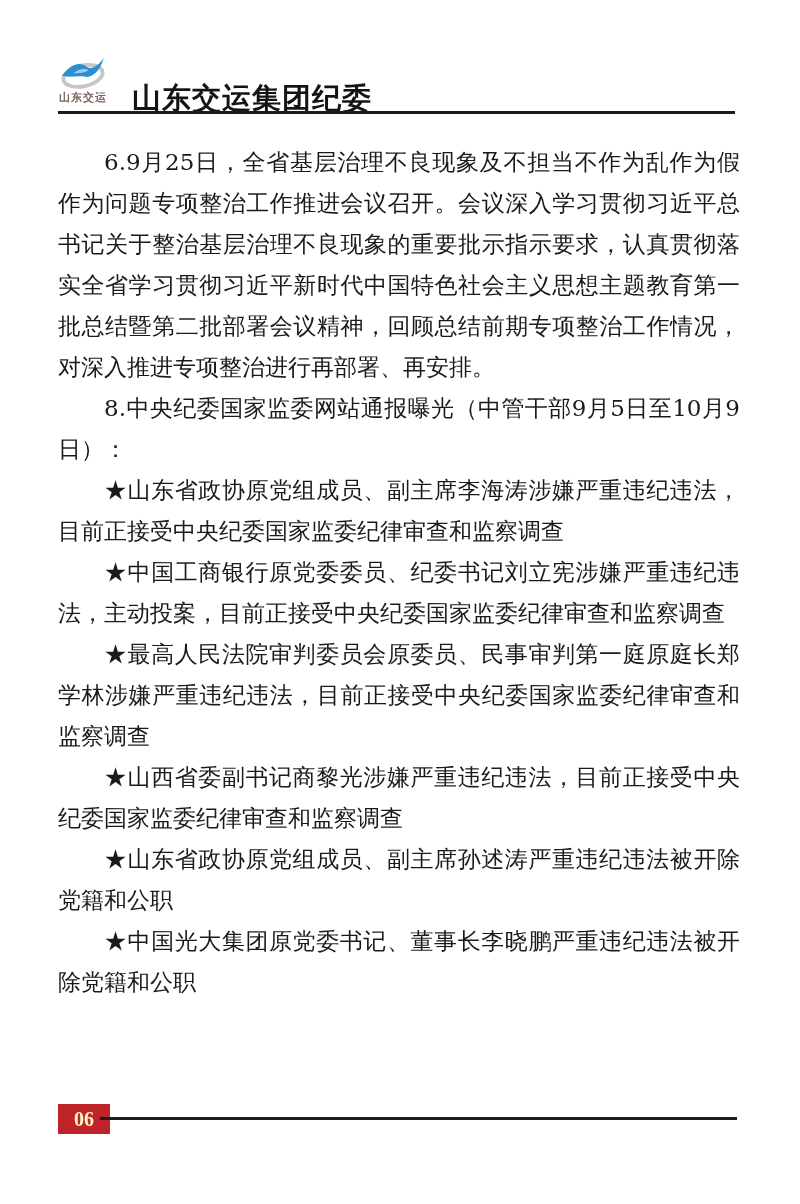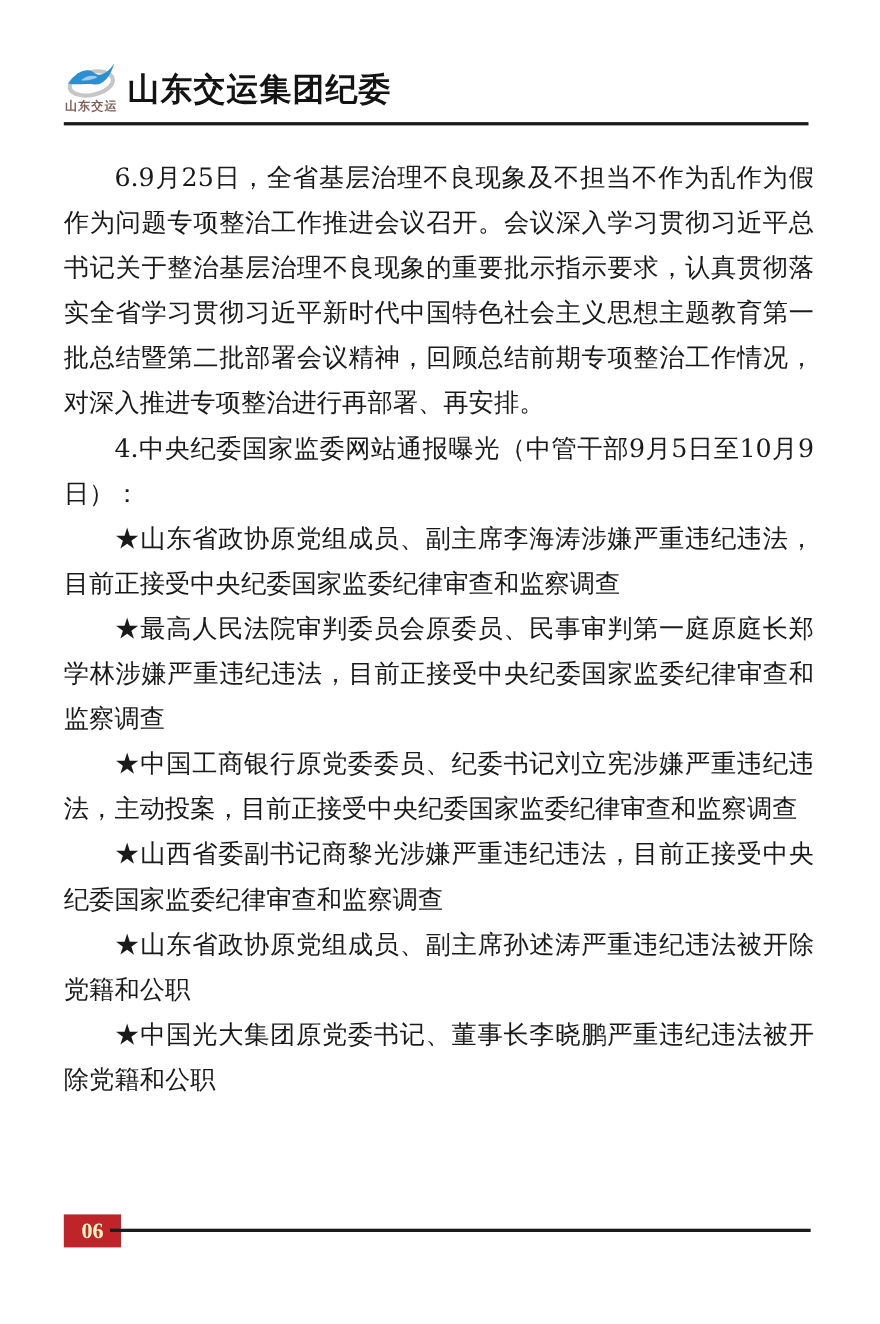--- a/index.html
+++ b/index.html
@@ -23,21 +23,21 @@
   
   .header{position:absolute;left:58px;top:54px;height:56px;display:flex;align-items:flex-start;}
   .logo{width:50px;display:flex;flex-direction:column;align-items:center;margin-right:8px;}
   .logo svg{display:block;width:48px;height:38px;}
   .logo-caption{
     font-family:"Liberation Sans",sans-serif;
     font-size:11px;font-weight:700;color:var(--logo_caption);
     letter-spacing:1px;line-height:10px;white-space:nowrap;
   }
   .title{
-    margin:0;padding-top:12px;
+    margin:16px;padding-top:12px;
     font-family:"Liberation Sans","DejaVu Sans",sans-serif;
     font-size:29px;font-weight:700;color:#141414;
     letter-spacing:1px;line-height:32px;white-space:nowrap;
   }
   .header-rule{
     position:absolute;left:58px;top:111px;width:677px;height:3px;
     background:var(--rule_dark);
   }
 
   
@@ -79,24 +79,24 @@
       </svg>
       <span class="logo-caption">山东交运</span>
     </div>
     <h1 class="title">山东交运集团纪委</h1>
   </header>
 
   <div class="header-rule"></div>
 
   <main class="content">
     <p>6.9月25日，全省基层治理不良现象及不担当不作为乱作为假作为问题专项整治工作推进会议召开。会议深入学习贯彻习近平总书记关于整治基层治理不良现象的重要批示指示要求，认真贯彻落实全省学习贯彻习近平新时代中国特色社会主义思想主题教育第一批总结暨第二批部署会议精神，回顾总结前期专项整治工作情况，对深入推进专项整治进行再部署、再安排。</p>
-    <p>4.中央纪委国家监委网站通报曝光（中管干部9月5日至10月9日）：</p>
+    <p>8.中央纪委国家监委网站通报曝光（中管干部9月5日至10月9日）：</p>
     <p>★山东省政协原党组成员、副主席李海涛涉嫌严重违纪违法，目前正接受中央纪委国家监委纪律审查和监察调查</p>
+    <p>★中国工商银行原党委委员、纪委书记刘立宪涉嫌严重违纪违法，主动投案，目前正接受中央纪委国家监委纪律审查和监察调查</p>
     <p>★最高人民法院审判委员会原委员、民事审判第一庭原庭长郑学林涉嫌严重违纪违法，目前正接受中央纪委国家监委纪律审查和监察调查</p>
-    <p>★中国工商银行原党委委员、纪委书记刘立宪涉嫌严重违纪违法，主动投案，目前正接受中央纪委国家监委纪律审查和监察调查</p>
     <p>★山西省委副书记商黎光涉嫌严重违纪违法，目前正接受中央纪委国家监委纪律审查和监察调查</p>
     <p>★山东省政协原党组成员、副主席孙述涛严重违纪违法被开除党籍和公职</p>
     <p>★中国光大集团原党委书记、董事长李晓鹏严重违纪违法被开除党籍和公职</p>
   </main>
 
   <span class="page-badge">06</span>
   <div class="footer-rule"></div>
 
 </div>
 

